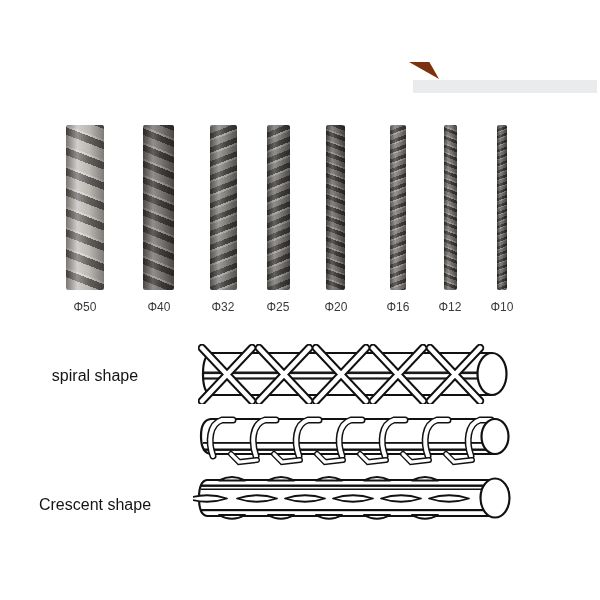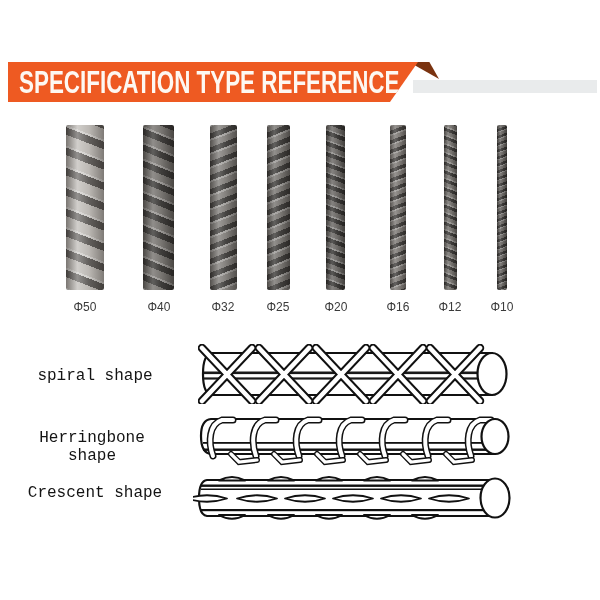--- a/index.html
+++ b/index.html
@@ -41,39 +41,36 @@
       repeating-linear-gradient(21deg,rgba(255,255,255,.22) 0 1.5px,rgba(0,0,0,0) 1.5px 5px,rgba(10,9,8,.58) 5px 8px),#6e6b67;}
   .b8{left:497px;width:10px;background:
       linear-gradient(90deg,rgba(20,18,16,.45) 0,rgba(255,255,255,.20) 32%,rgba(255,255,255,.05) 58%,rgba(20,18,16,.45) 100%),
       repeating-linear-gradient(160deg,rgba(255,255,255,.22) 0 1px,rgba(0,0,0,0) 1px 4px,rgba(10,9,8,.58) 4px 6.5px),#625f5c;}
 
   .rlabel{position:absolute;top:300px;width:60px;text-align:center;font-size:12px;color:#3a3a3a;}
   .l1{left:55px}.l2{left:129px}.l3{left:193px}.l4{left:248px}
   .l5{left:306px}.l6{left:368px}.l7{left:420px}.l8{left:472px}
 
   
-  .shape-label{position:absolute;text-align:center;font-size:16px;color:#141414;font-family:Liberation Mono, monospace;}
+  .shape-label{position:absolute;text-align:center;font-size:16px;color:#141414;}
   .sl1{left:20px;width:150px;top:367px;}
   .sl2{left:12px;width:160px;top:429px;}
-  .sl3{left:20px;width:150px;top:484px;text-align:center;}
+  .sl3{left:20px;width:150px;top:496px;text-align:center;}
   .drawing{position:absolute;}
   .d1{left:198px;top:344px;}
   .d2{left:195px;top:412px;}
   .d3{left:193px;top:470px;}
 </style>
 </head>
 <body>
 
 <div class="page">
 
   <div class="tail"></div>
   <div class="fold"></div>
-  <div class="banner">
-    <span class="banner-title">SPECIFICATION TYPE REFERENCE</span>
-  </div>
 
   <div class="rbar b1"></div>
   <div class="rbar b2"></div>
   <div class="rbar b3"></div>
   <div class="rbar b4"></div>
   <div class="rbar b5"></div>
   <div class="rbar b6"></div>
   <div class="rbar b7"></div>
   <div class="rbar b8"></div>
 
@@ -101,21 +98,20 @@
     <g stroke="#fff" stroke-width="4.6" stroke-linecap="round" fill="none">
       <path d="M4 57 L54 4 M4 4 L54 57"></path>
       <path d="M61 57 L111 4 M61 4 L111 57"></path>
       <path d="M118 57 L168 4 M118 4 L168 57"></path>
       <path d="M175 57 L225 4 M175 4 L225 57"></path>
       <path d="M232 57 L282 4 M232 4 L282 57"></path>
     </g>
     <ellipse cx="294" cy="30" rx="14.5" ry="21" fill="#fff" stroke="#111" stroke-width="2.2"></ellipse>
   </svg>
 
-  <div class="shape-label sl2">Herringbone shape</div>
   <svg class="drawing d2" width="318" height="56" viewBox="0 0 318 56">
     <path d="M16 7 Q6 8 6 24 Q6 41 16 42 L300 42 L300 7 Z" fill="#fff" stroke="#111" stroke-width="2.2" stroke-linejoin="round"></path>
     <rect x="8" y="30" width="288" height="1.8" fill="#111"></rect>
     <rect x="8" y="36.5" width="290" height="2.4" fill="#111"></rect>
     <g stroke="#111" stroke-width="7" stroke-linecap="round" fill="none">
       <path d="M18 44 C13 30 14 12 27 8 L38 8"></path>
       <path d="M61 44 C56 30 57 12 70 8 L81 8"></path>
       <path d="M104 44 C99 30 100 12 113 8 L124 8"></path>
       <path d="M147 44 C142 30 143 12 156 8 L167 8"></path>
       <path d="M190 44 C185 30 186 12 199 8 L210 8"></path>

